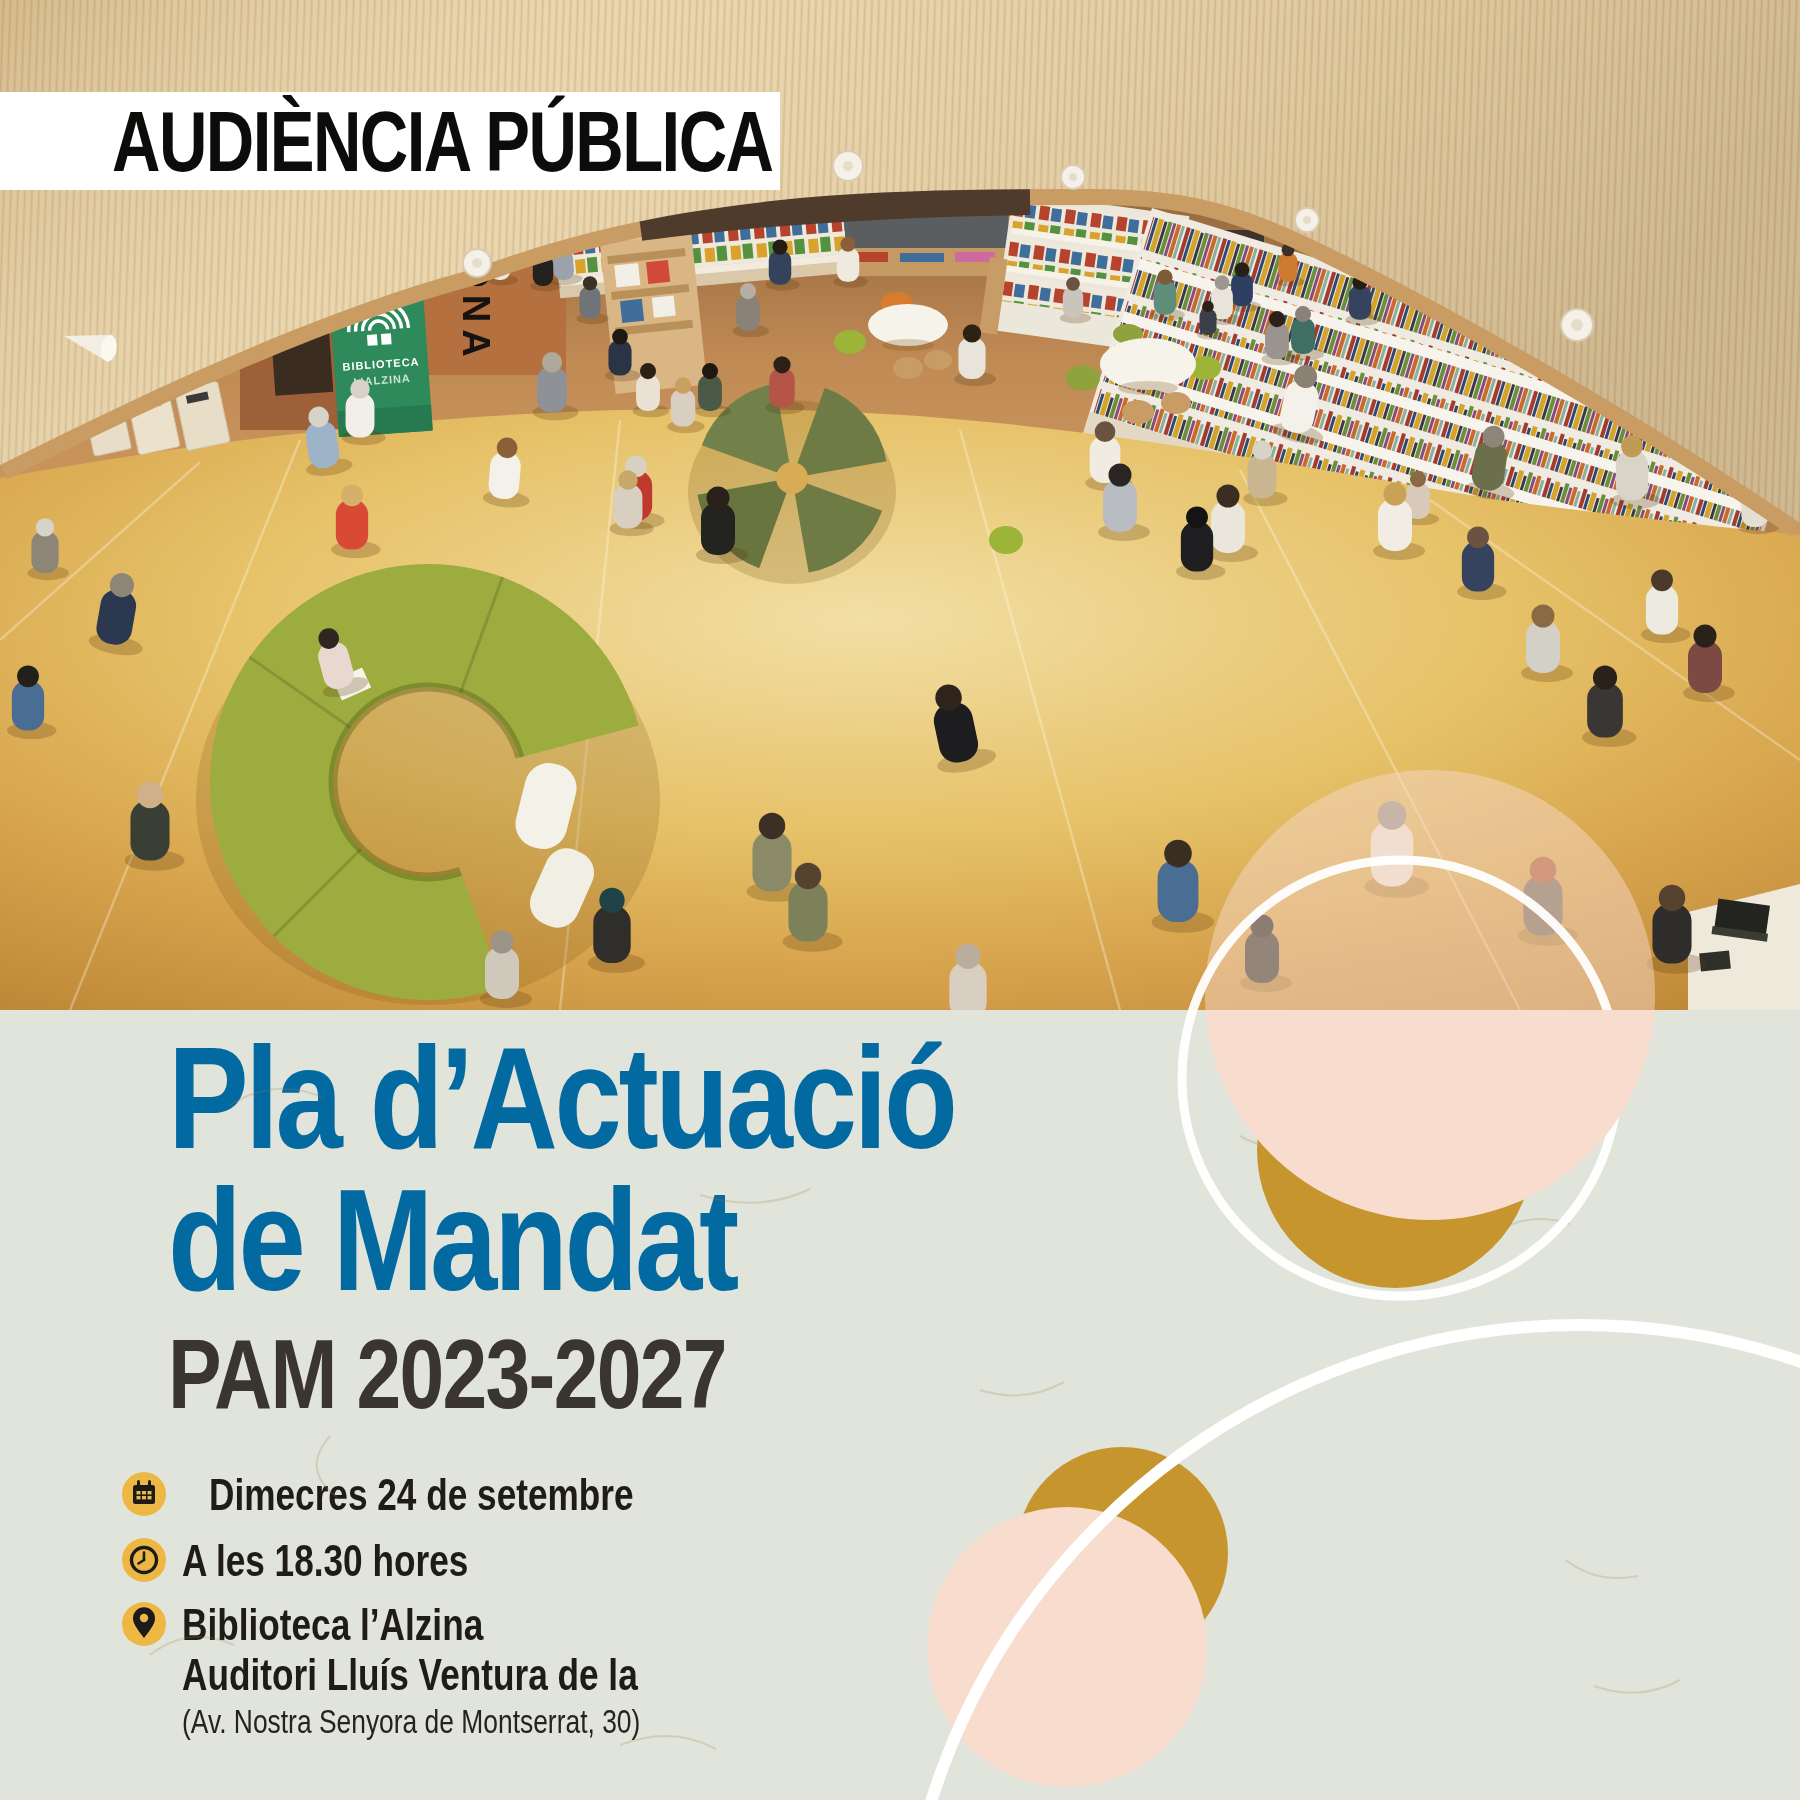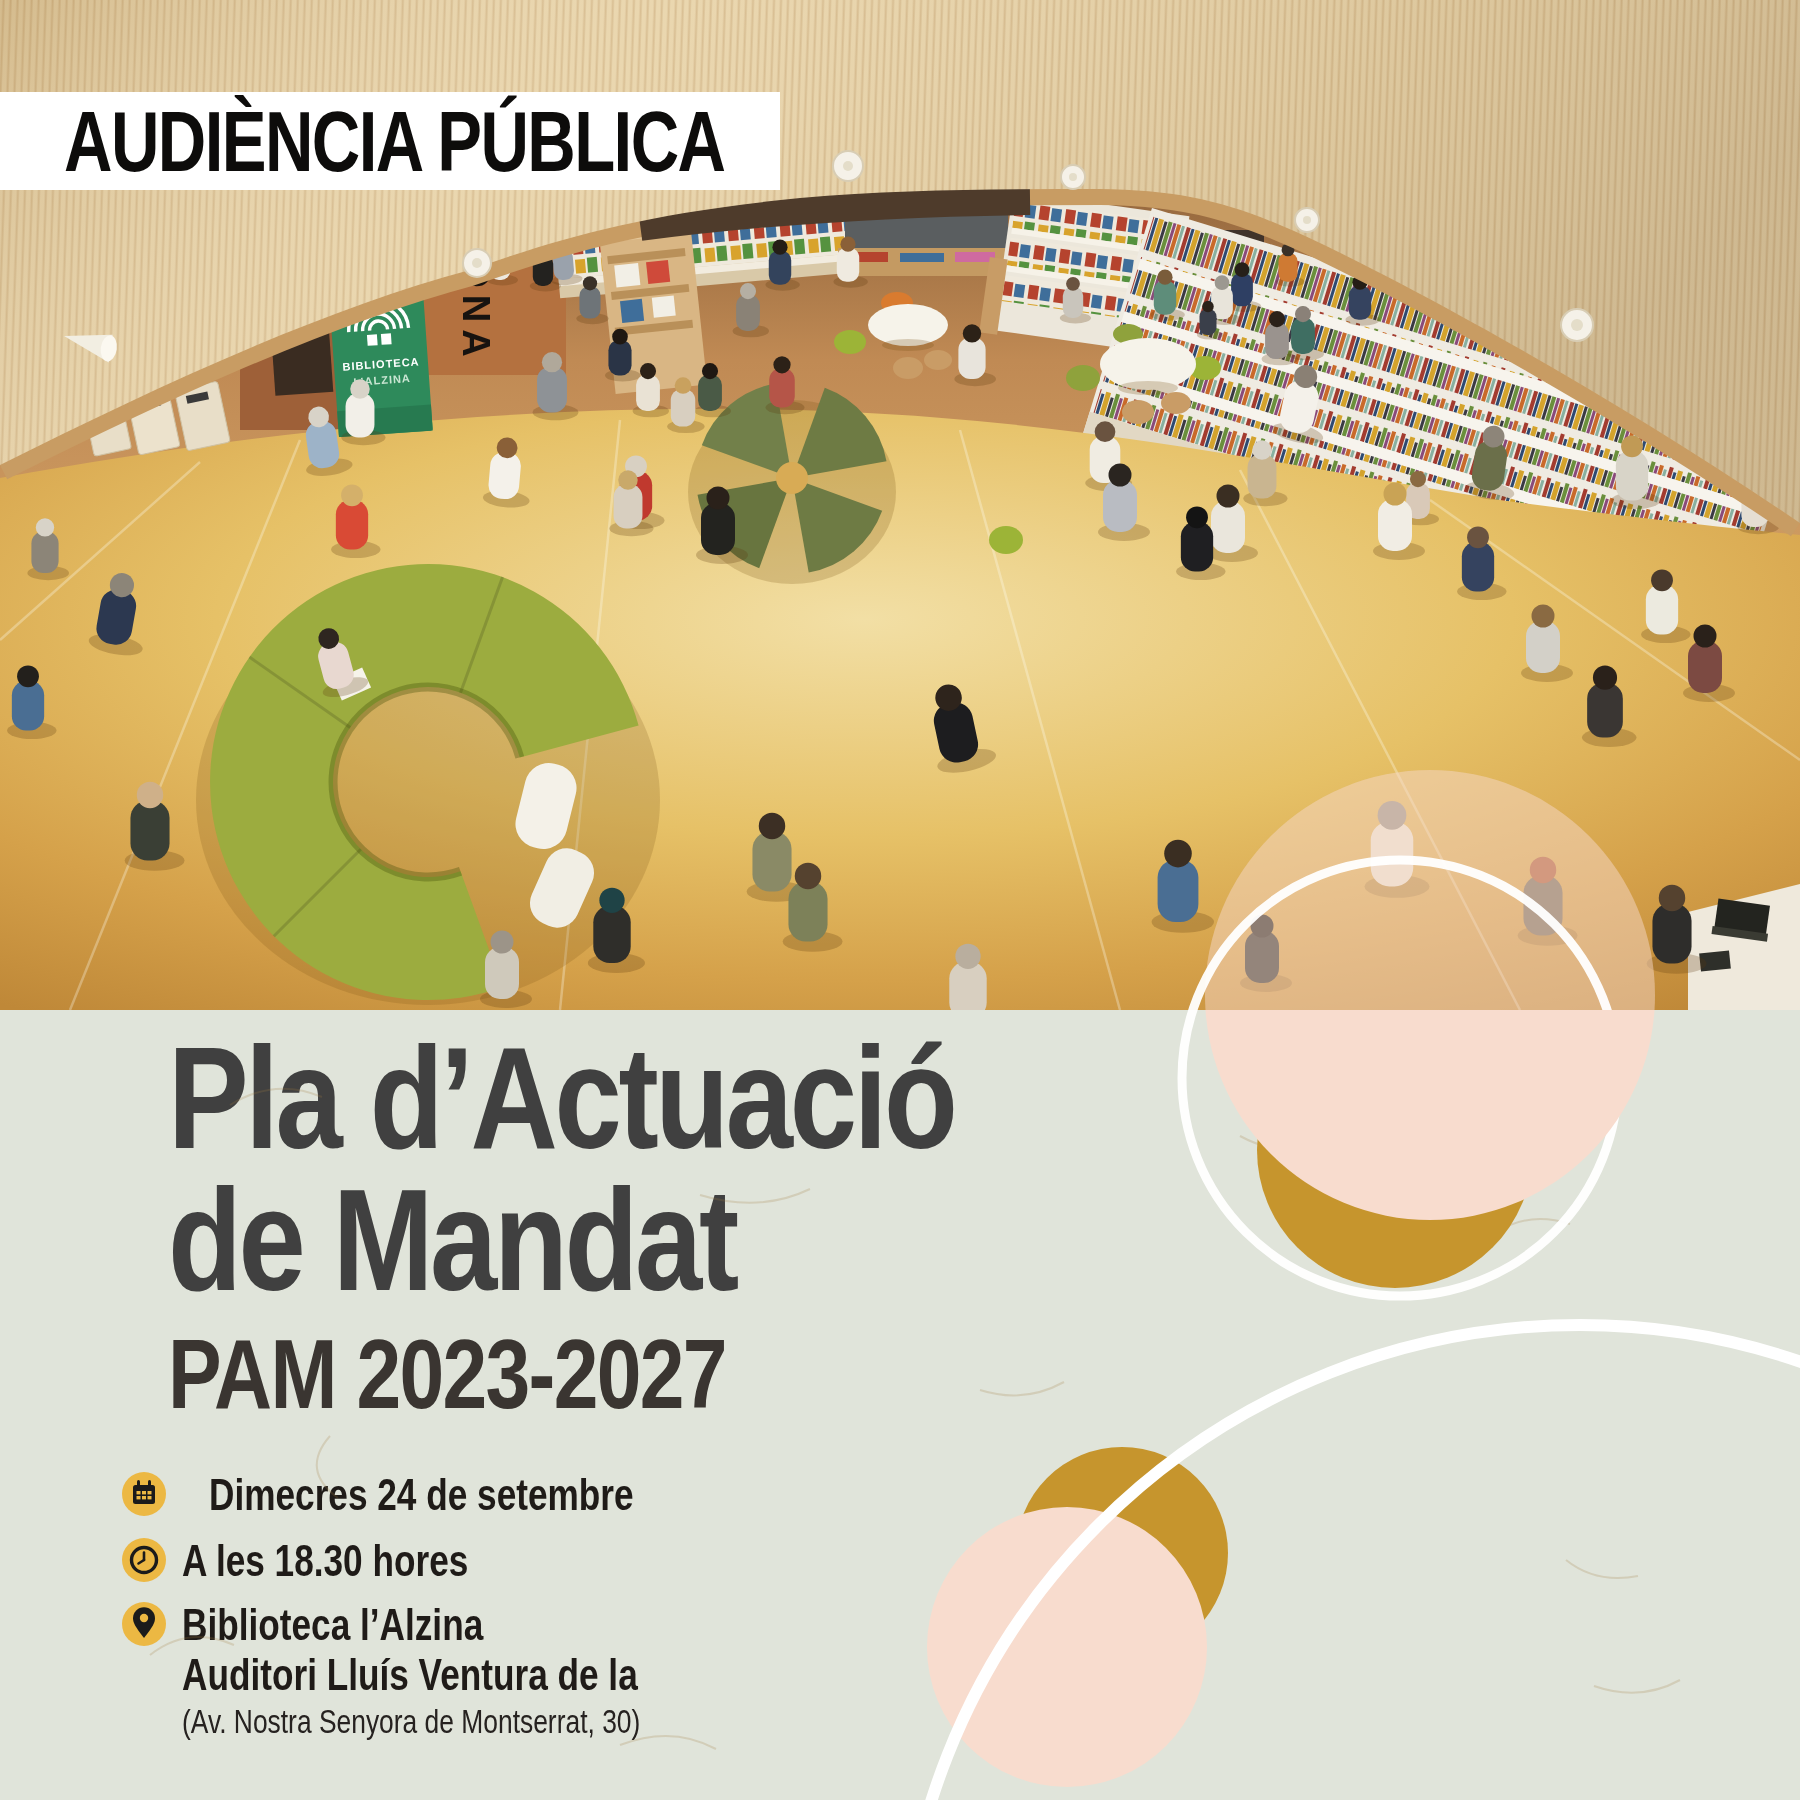--- a/index.html
+++ b/index.html
@@ -2,24 +2,24 @@
 <html><head>
 <meta charset="utf-8">
 <style>
   html,body{margin:0;padding:0;background:#e0e4da;}
   .poster{position:relative;width:1800px;height:1800px;overflow:hidden;
           background:#e0e4da;font-family:"Liberation Sans",sans-serif;}
   .photo{position:absolute;left:0;top:0;width:1800px;height:1010px;}
   .photo svg{display:block;}
   .badge{position:absolute;left:0;top:92px;width:780px;height:98px;background:#ffffff;
          display:flex;align-items:center;}
-  .badge-text{padding-left:64px;font-size:86px;font-weight:900;color:#0d0c0b;
+  .badge-text{padding-left:112px;font-size:86px;font-weight:900;color:#0d0c0b;
               letter-spacing:-2px;white-space:nowrap;}
   .sqz{display:inline-block;transform-origin:0 50%;white-space:nowrap;}
-  .title{position:absolute;left:168px;top:1028px;color:#404040;font-weight:800;
+  .title{position:absolute;left:168px;top:1028px;color:#0369a1;font-weight:800;
          font-size:144px;line-height:142px;letter-spacing:-4px;}
   .title .sqz{transform:scaleX(.84);}
   .subtitle{position:absolute;left:168px;top:1318px;color:#3a3531;font-weight:700;
             font-size:98px;letter-spacing:-2px;}
   .subtitle .sqz{transform:scaleX(.82);}
   .detail-row{position:absolute;left:120px;display:flex;align-items:flex-start;}
   .detail-row .ic{flex:0 0 48px;width:48px;height:48px;}
   .detail-text{margin-left:14px;font-size:44px;font-weight:700;color:#1f1b18;line-height:50px;}
   .detail-text .sqz{transform:scaleX(.80);}
   .venue-note{font-size:33px;font-weight:400;color:#262220;line-height:40px;margin-top:2px;}

